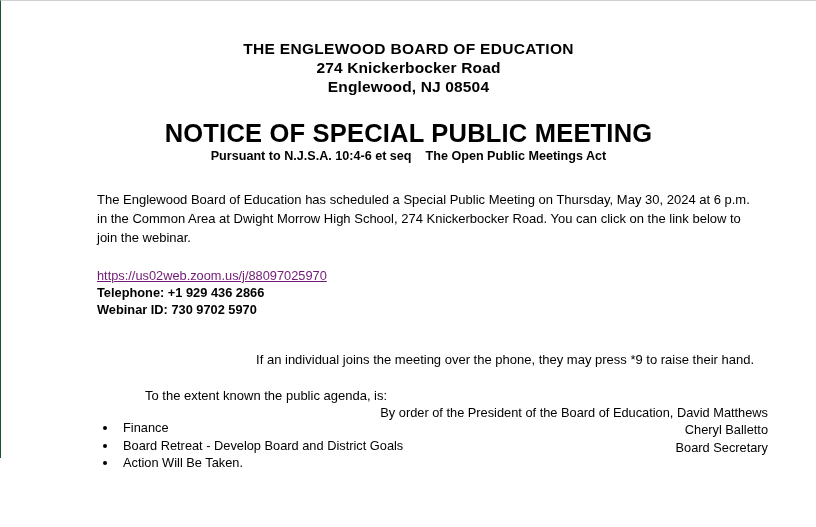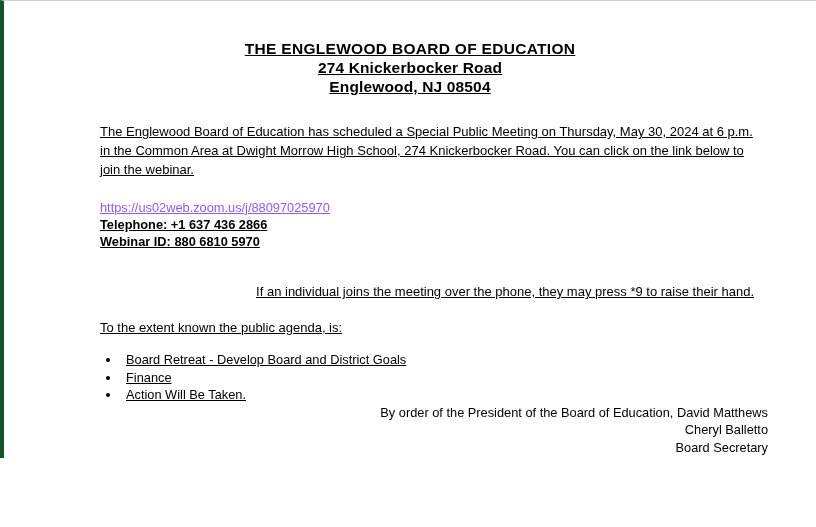--- a/index.html
+++ b/index.html
@@ -16,22 +16,21 @@
     -webkit-font-smoothing: antialiased;
   }
 
   .page {
     position: relative;
     box-sizing: border-box;
     width: 816px;
     height: 458px;
     background: #ffffff;
     border-top: 1px solid #d0d0d0;
-    border-left: 4px solid #14532d;
-    text-decoration: underline;
+    border-left: 1px solid #14532d;
   }
 
   
   .letterhead {
     text-align: center;
     padding-top: 38px;
   }
   .letterhead .lh-line {
     font-size: 15.5px;
     font-weight: bold;
@@ -78,35 +77,36 @@
     max-width: 658px;
   }
 
   .contact-block {
     margin-top: 19px;
   }
   .zoom-link {
     display: inline-block;
     font-size: 12.8px;
     line-height: 17px;
-    color: #8b5cf6;
+    color: #701a75;
     text-decoration: underline;
   }
   .contact-line {
     font-size: 12.8px;
     font-weight: bold;
     line-height: 17px;
   }
 
   .phone-note {
     margin-top: 32px;
     text-align: right;
   }
   .agenda-intro {
     margin-top: 20px;
+    margin-left: 48px;
   }
 
   
   .agenda-list {
     margin: 14px 0 0 0;
     padding: 0;
     list-style: none;
   }
   .agenda-list li {
     position: relative;
@@ -141,41 +141,45 @@
 <body>
 
 <div class="page">
 
   <div class="letterhead">
     <div class="lh-line org">THE ENGLEWOOD BOARD OF EDUCATION</div>
     <div class="lh-line">274 Knickerbocker Road</div>
     <div class="lh-line">Englewood, NJ 08504</div>
   </div>
 
+  <div class="notice-block">
+    <div class="notice-title">NOTICE OF SPECIAL PUBLIC MEETING</div>
+    <div class="notice-sub">Pursuant to N.J.S.A. 10:4-6 et seq    The Open Public Meetings Act</div>
+  </div>
 
   <div class="body-area">
 
     <div class="para tight-width">The Englewood Board of Education has scheduled a Special Public Meeting on Thursday, May 30, 2024 at 6 p.m. in the Common Area at Dwight Morrow High School, 274 Knickerbocker Road.  You can click on the link below to join the webinar.</div>
 
     <div class="contact-block">
       <a class="zoom-link" href="#">https://us02web.zoom.us/j/88097025970</a>
-      <div class="contact-line">Telephone: +1 637 436 2866</div>
-      <div class="contact-line">Webinar ID: 880 6810 5970</div>
+      <div class="contact-line">Telephone: +1 929 436 2866</div>
+      <div class="contact-line">Webinar ID: 730 9702 5970</div>
     </div>
 
     <div class="para phone-note">If an individual joins the meeting over the phone, they may press *9 to raise their hand.</div>
 
     <div class="para agenda-intro">To the extent known the public agenda, is:</div>
 
     <ul class="agenda-list">
       <li>
-        <span>Board Retreat - Develop Board and District Goals</span>
+        <span>Finance</span>
       </li>
       <li>
-        <span>Finance</span>
+        <span>Board Retreat - Develop Board and District Goals</span>
       </li>
       <li>
         <span>Action Will Be Taken.</span>
       </li>
     </ul>
   </div>
 
   <div class="signature">
     <div>By order of the President of the Board of Education, David Matthews</div>
     <div>Cheryl Balletto</div>

